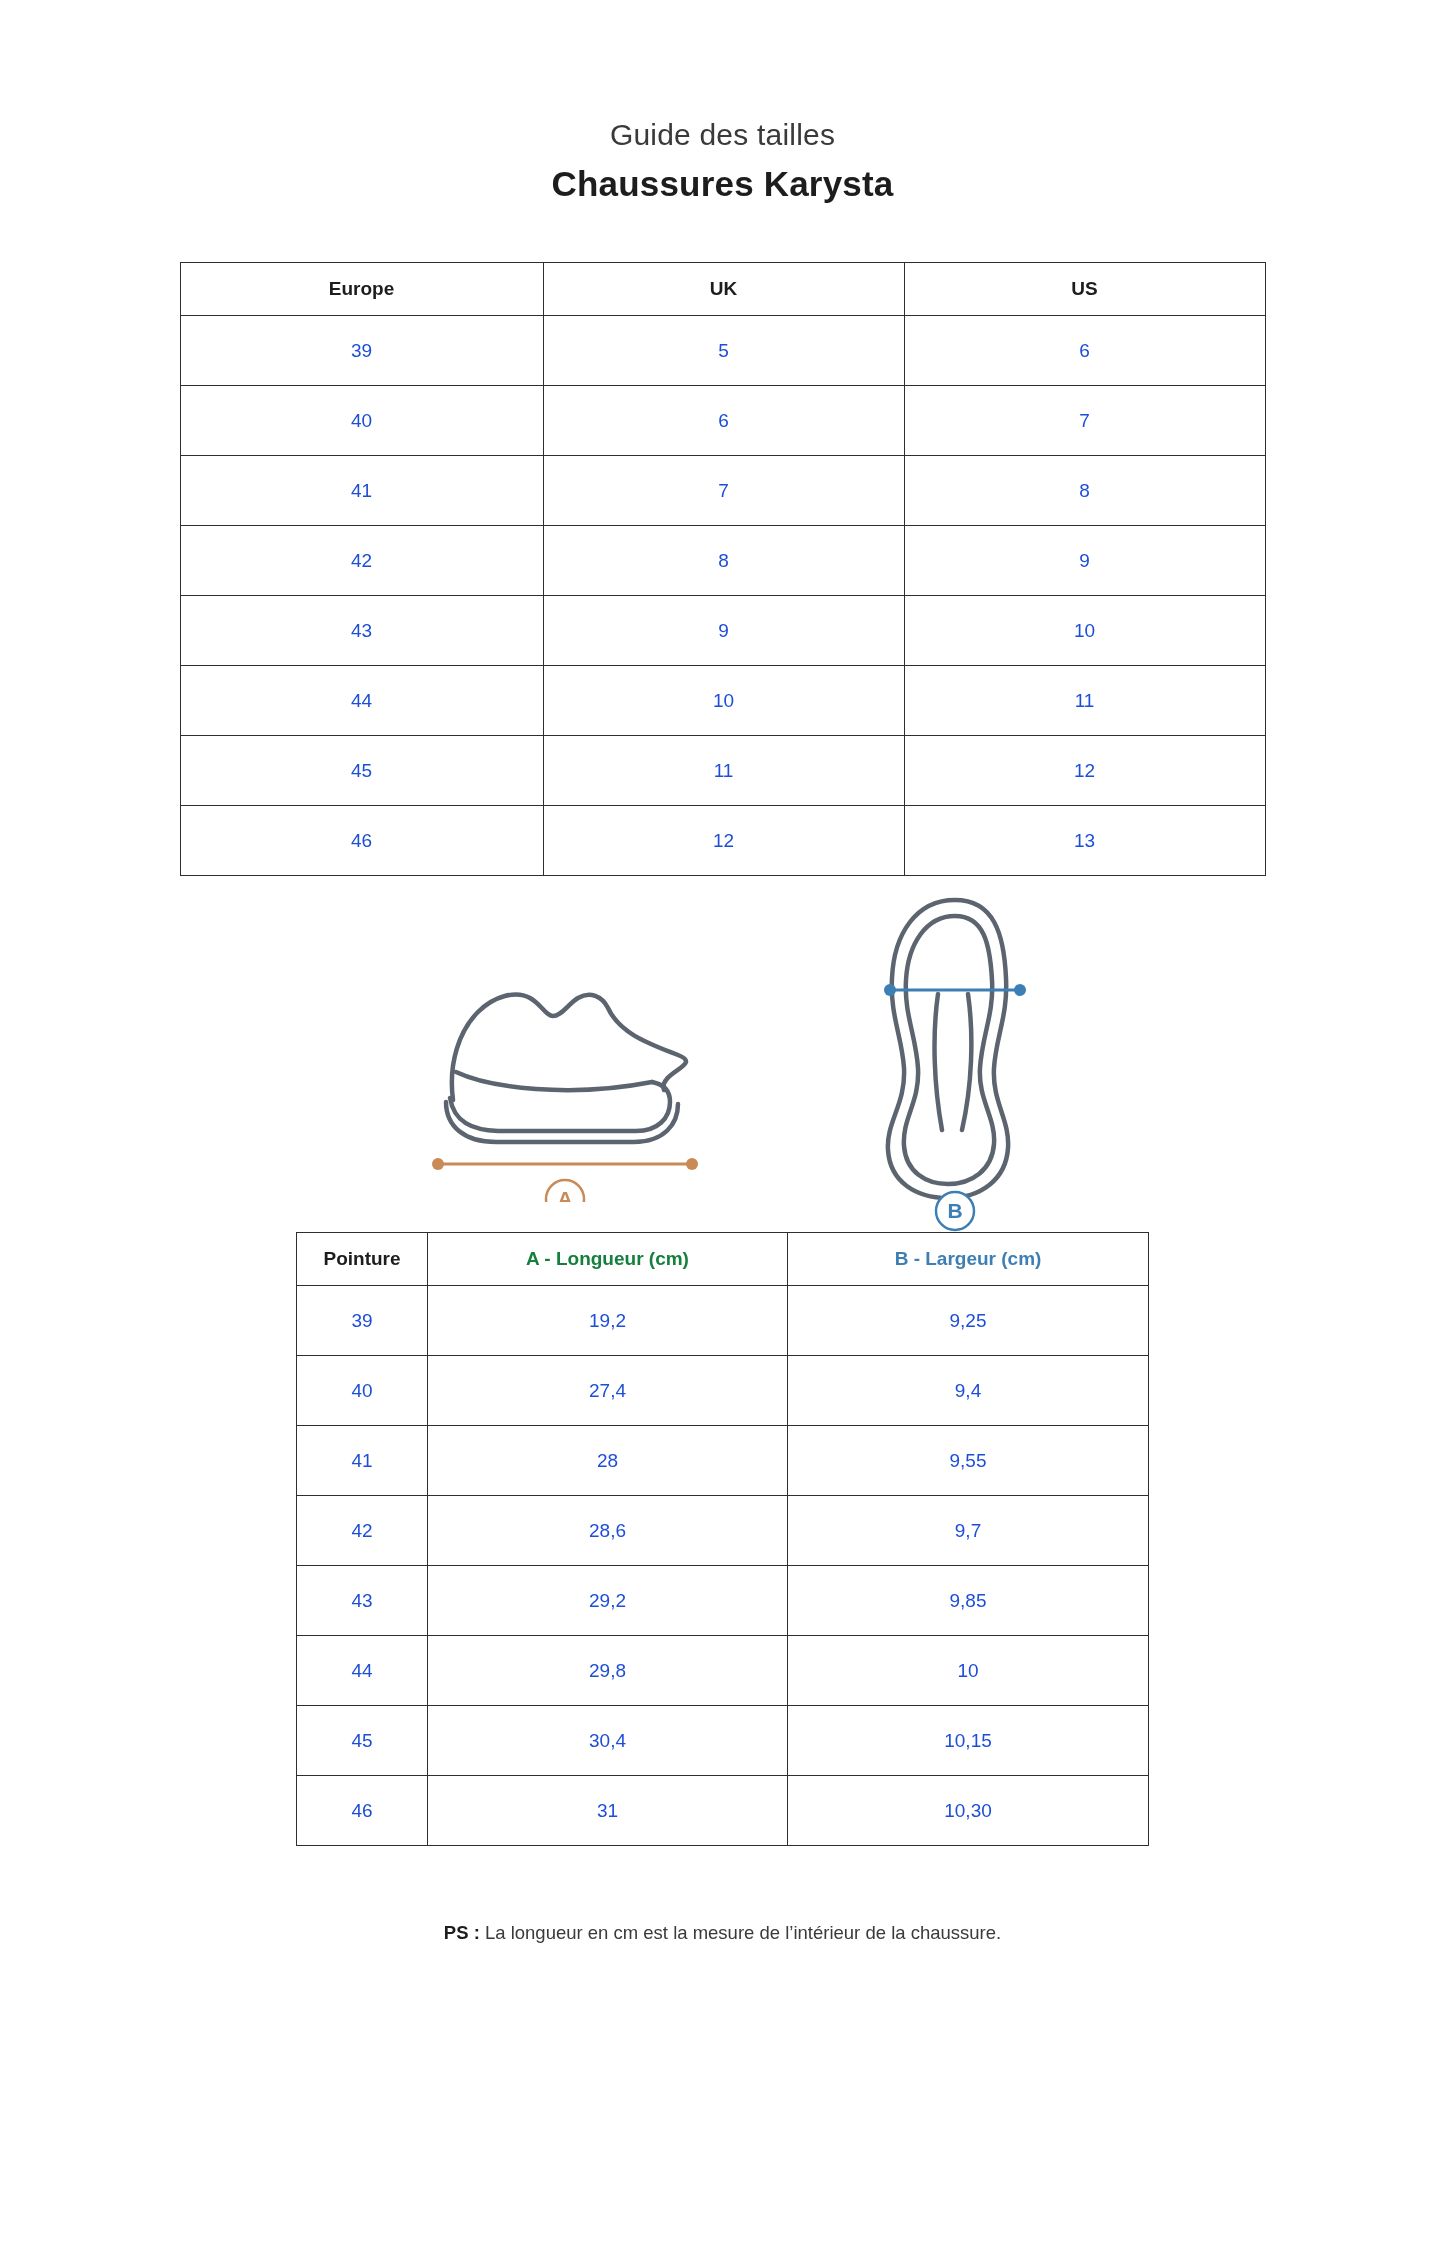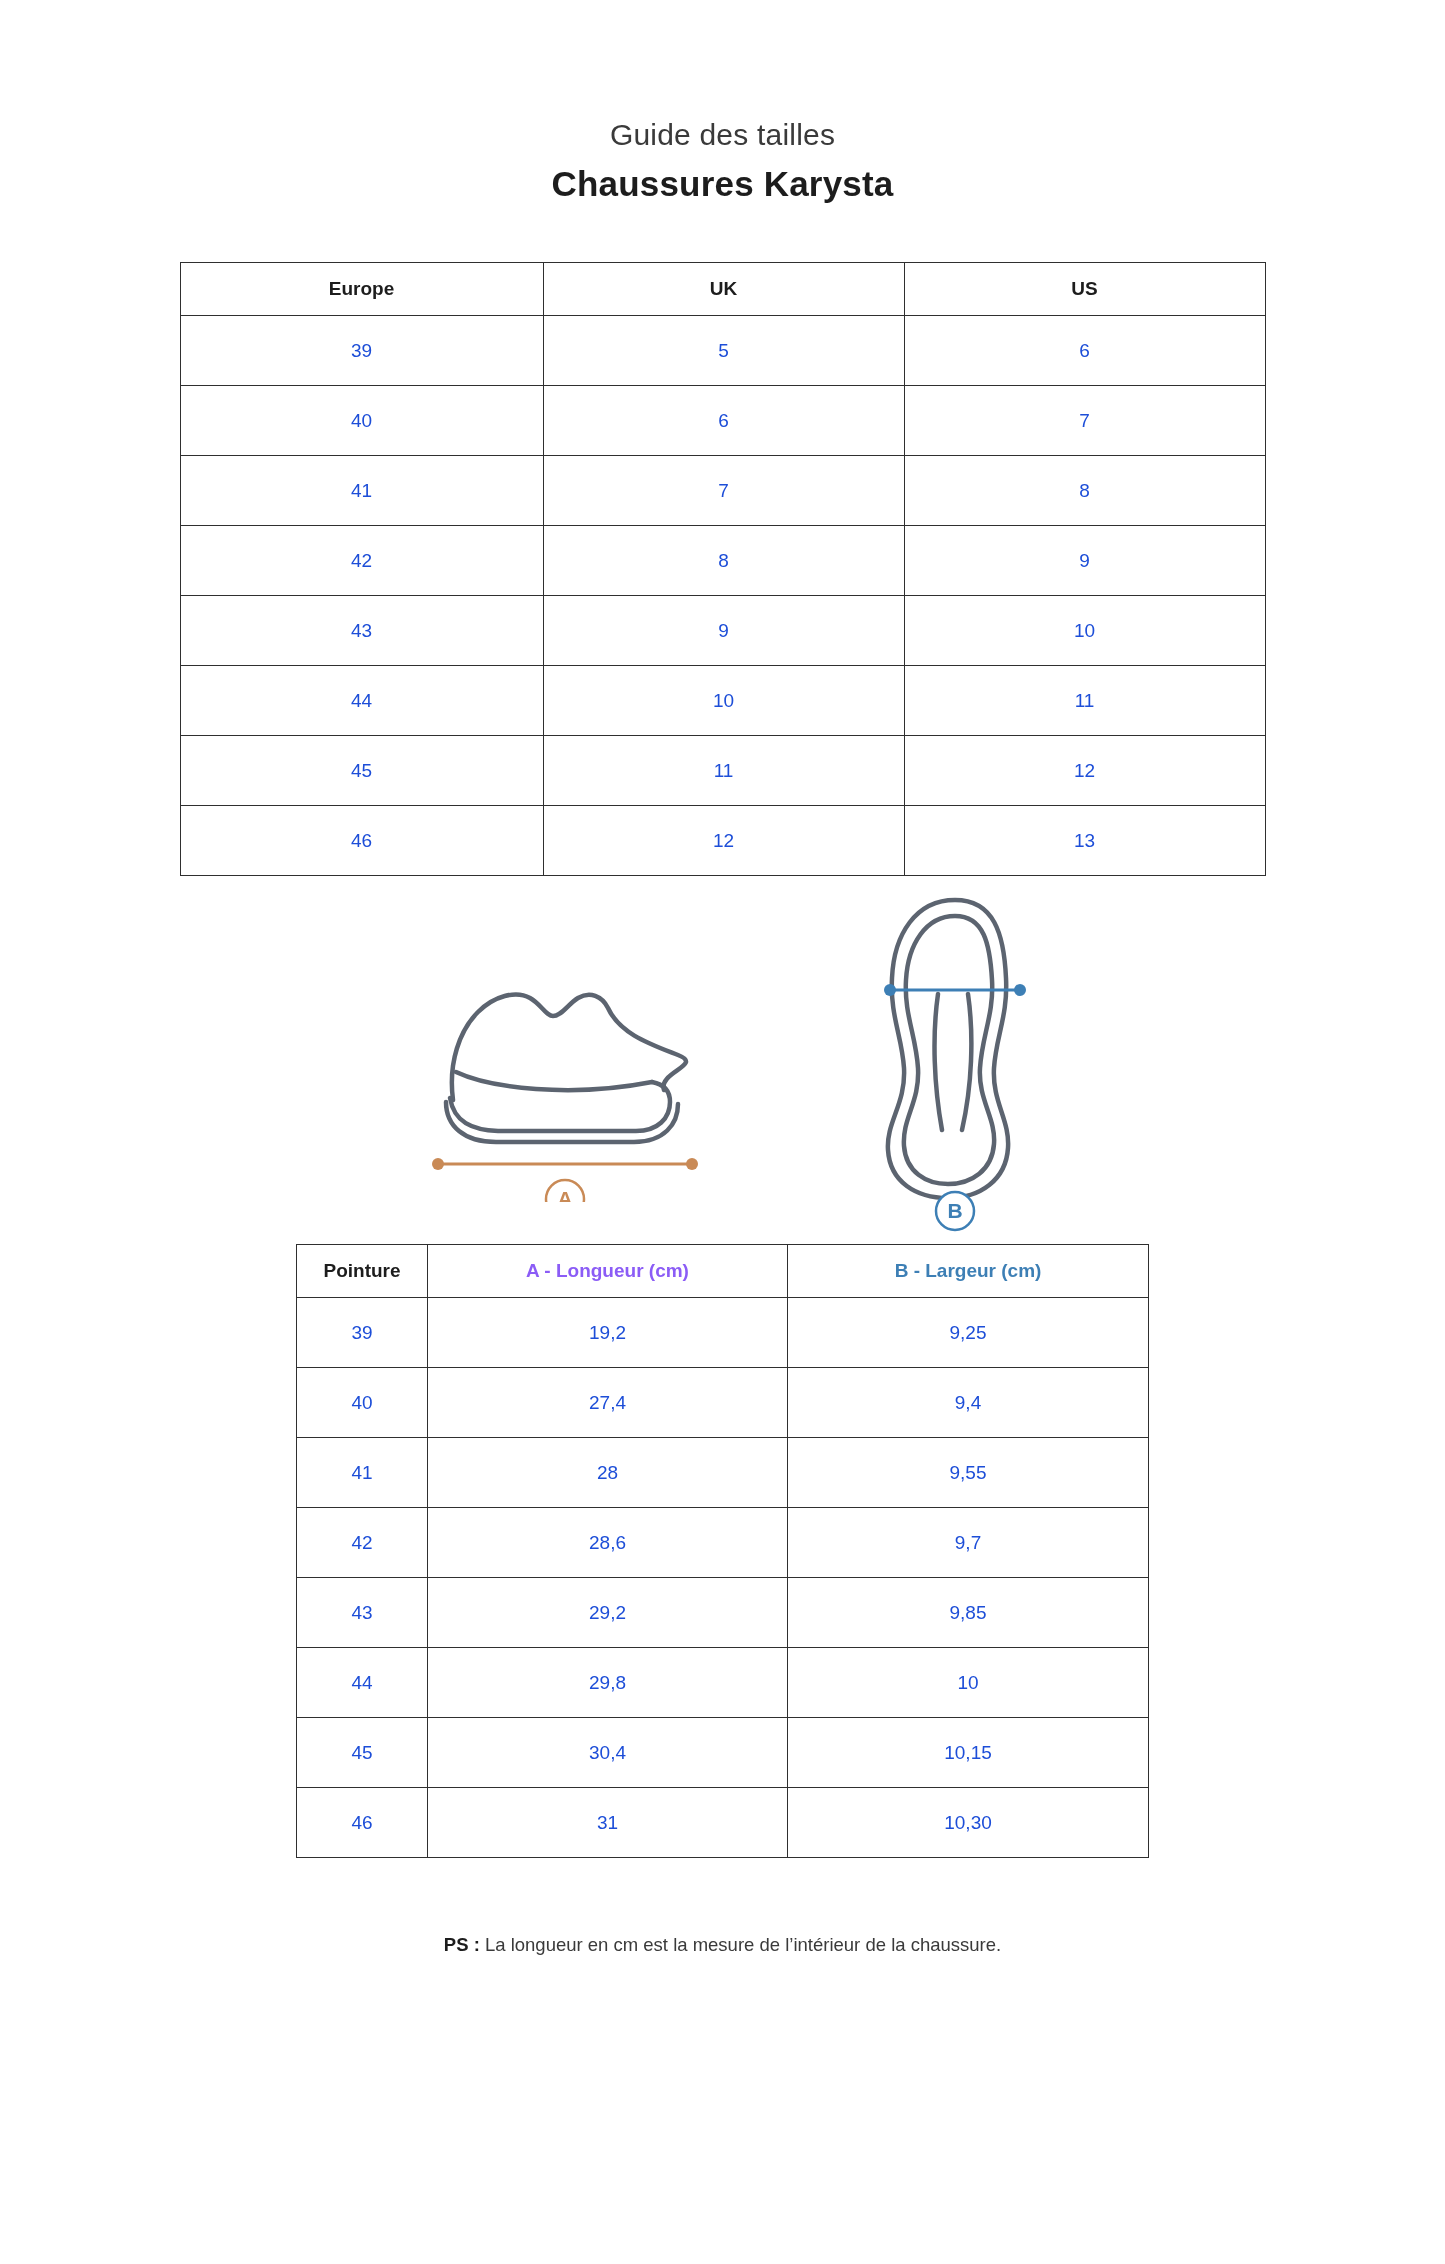--- a/index.html
+++ b/index.html
@@ -64,27 +64,27 @@
 
   
   #size-table-1 { width: 1085px; margin-top: 57px; }
   #size-table-1 th { height: 53px; }
   #size-table-1 td { height: 70px; }
   #size-table-1 col.c1 { width: 363px; }
   #size-table-1 col.c2 { width: 361px; }
   #size-table-1 col.c3 { width: 361px; }
 
   
-  #size-table-2 { width: 852px; margin-top: 12px; }
+  #size-table-2 { width: 852px; margin-top: 0; }
   #size-table-2 th { height: 53px; }
   #size-table-2 td { height: 70px; }
   #size-table-2 col.c1 { width: 131px; }
   #size-table-2 col.c2 { width: 360px; }
   #size-table-2 col.c3 { width: 361px; }
-  #size-table-2 th.len { color: #8b5cf6; font-size: 19px; }
+  #size-table-2 th.len { color: #15803d; font-size: 19px; }
   #size-table-2 th.wid { color: #3d7fb5; font-size: 19px; }
   #size-table-2 th.first { font-size: 19px; }
 
   
   .diagram {
     position: relative;
     height: 330px;
     margin-top: 26px;
   }
   .diagram-inner {

